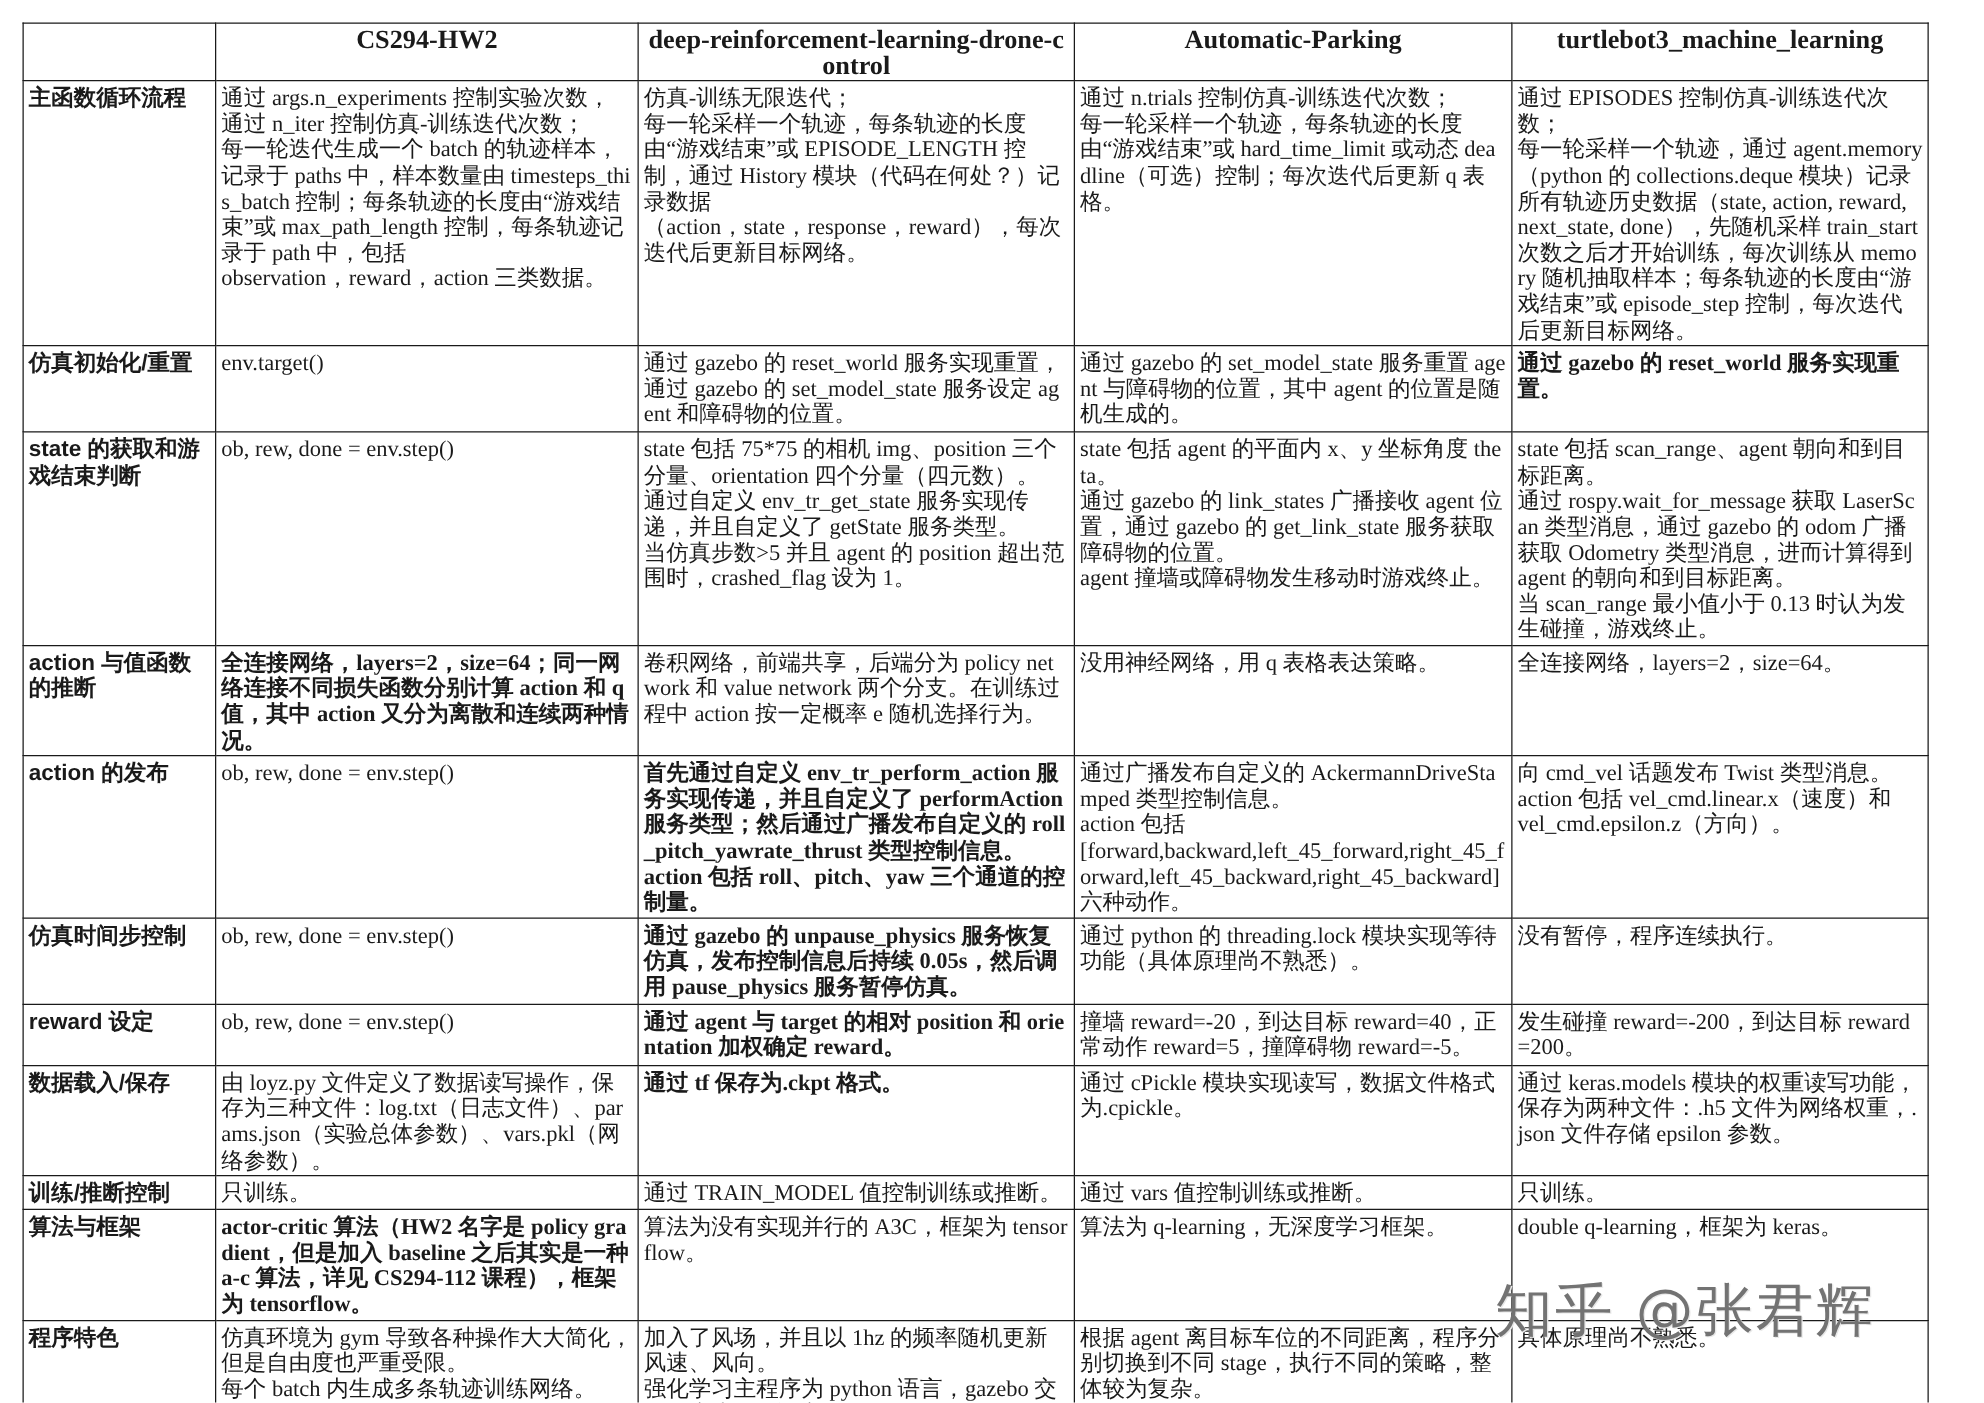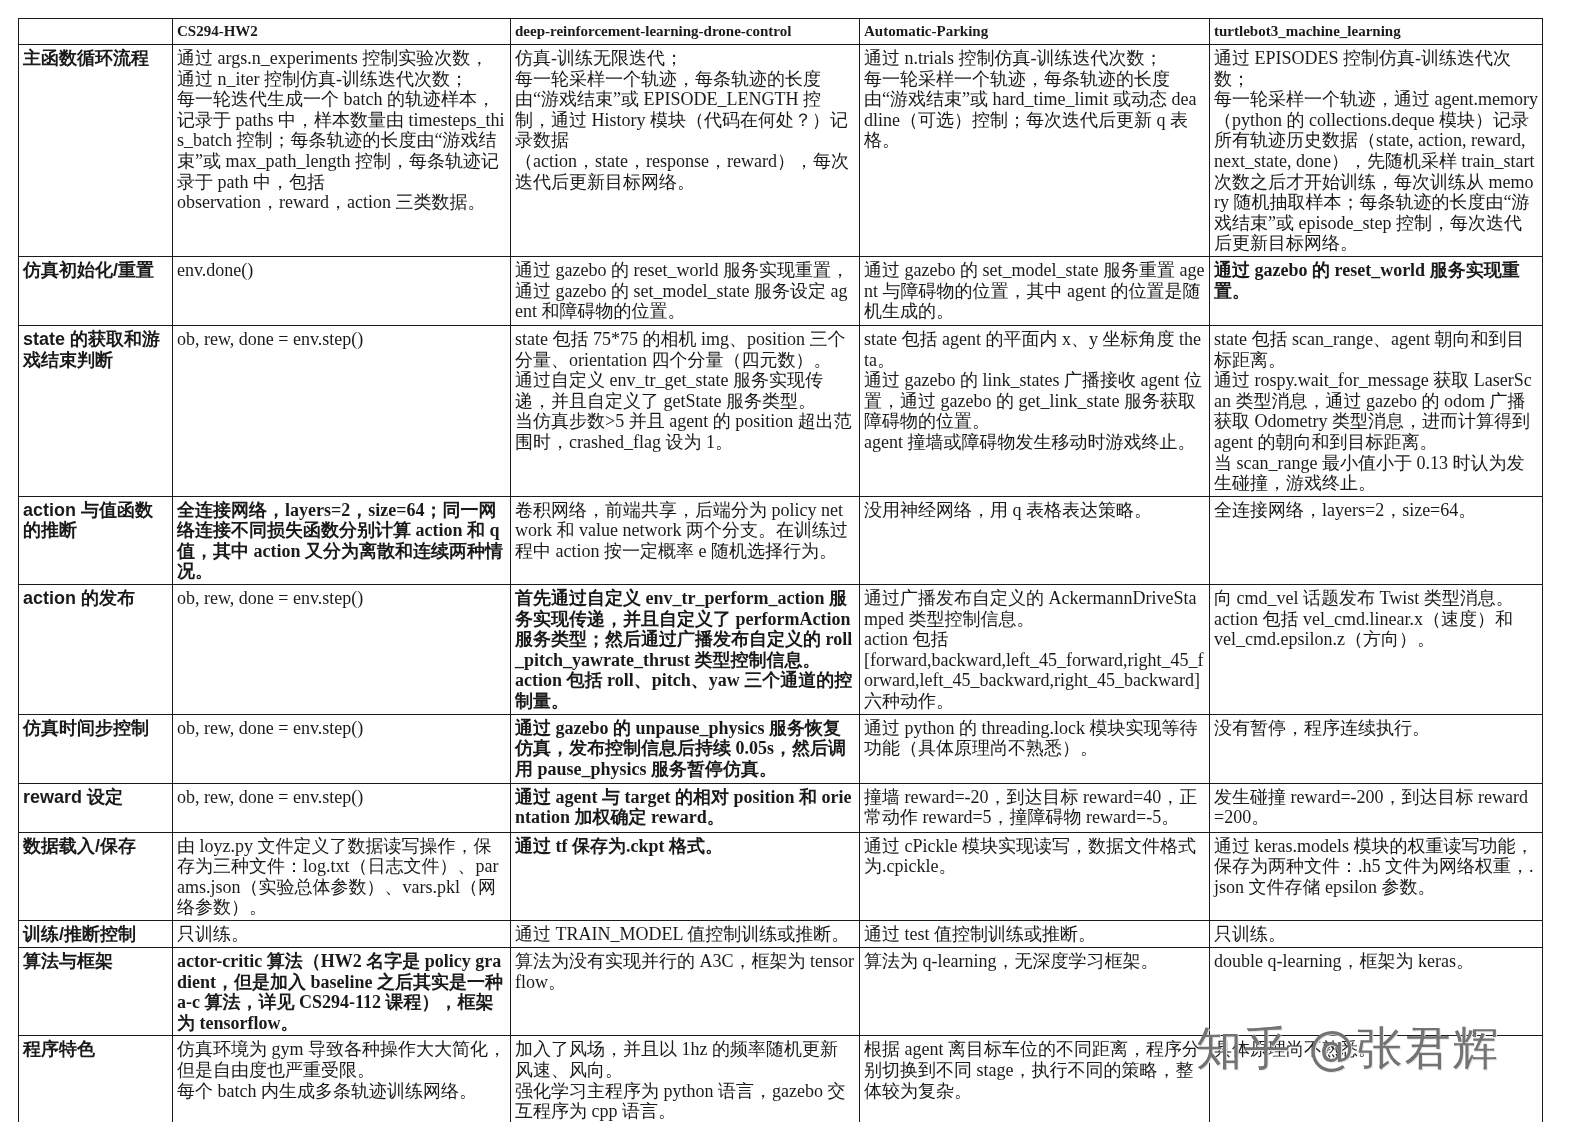--- a/index.html
+++ b/index.html
@@ -3,21 +3,21 @@
 <meta charset="utf-8">
 <style>
   html, body { margin: 0; padding: 0; background: #ffffff; }
   body { width: 1587px; height: 1122px; position: relative; overflow: hidden;
          font-family: "Liberation Serif", "DejaVu Serif", serif; color: #1a1a1a; }
   table.cmp { position: absolute; left: 18px; top: 18px; border-collapse: collapse;
               table-layout: fixed; width: 1524px; }
   table.cmp td, table.cmp th { border: 1.5px solid #1a1a1a; vertical-align: top;
               padding: 3px 4px 2px 4px; font-size: 18px; line-height: 20.6px;
               text-align: left; word-break: break-all; overflow: hidden; }
-  table.cmp th { font-weight: bold; font-size: 15px; padding-top: 2px; }
+  table.cmp th { font-weight: bold; font-size: 21px; padding-top: 2px; text-align: center; }
   td.rowhead { font-weight: bold; font-family: "Liberation Sans", "DejaVu Sans", sans-serif;
                font-size: 13.5px; }
   .cell-line { display: block; white-space: pre-wrap; }
   .bold { font-weight: bold; }
   .watermark { position: absolute; left: 1196px; top: 1018px; font-size: 46px;
                color: #737373; font-family: "DejaVu Sans", sans-serif; letter-spacing: 2px;
                text-shadow: 1px 1px 0 #e8e8e8; }
 </style>
 </head>
 <body>
@@ -57,21 +57,21 @@
           <span class="cell-line">每一轮采样一个轨迹，每条轨迹的长度由“游戏结束”或 hard_time_limit 或动态 deadline（可选）控制；每次迭代后更新 q 表格。</span>
         </td>
         <td>
           <span class="cell-line">通过 EPISODES 控制仿真-训练迭代次数；</span>
           <span class="cell-line">每一轮采样一个轨迹，通过 agent.memory（python 的 collections.deque 模块）记录所有轨迹历史数据（state, action, reward, next_state, done），先随机采样 train_start 次数之后才开始训练，每次训练从 memory 随机抽取样本；每条轨迹的长度由“游戏结束”或 episode_step 控制，每次迭代后更新目标网络。</span>
         </td>
       </tr>
       <tr style="height: 69px;">
         <td class="rowhead">仿真初始化/重置</td>
         <td>
-          <span class="cell-line">env.done()</span>
+          <span class="cell-line">env.target()</span>
         </td>
         <td>
           <span class="cell-line">通过 gazebo 的 reset_world 服务实现重置，通过 gazebo 的 set_model_state 服务设定 agent 和障碍物的位置。</span>
         </td>
         <td>
           <span class="cell-line">通过 gazebo 的 set_model_state 服务重置 agent 与障碍物的位置，其中 agent 的位置是随机生成的。</span>
         </td>
         <td class="bold">
           <span class="cell-line">通过 gazebo 的 reset_world 服务实现重置。</span>
         </td>
@@ -179,21 +179,21 @@
       </tr>
       <tr style="height: 27px;">
         <td class="rowhead">训练/推断控制</td>
         <td>
           <span class="cell-line">只训练。</span>
         </td>
         <td>
           <span class="cell-line">通过 TRAIN_MODEL 值控制训练或推断。</span>
         </td>
         <td>
-          <span class="cell-line">通过 test 值控制训练或推断。</span>
+          <span class="cell-line">通过 vars 值控制训练或推断。</span>
         </td>
         <td>
           <span class="cell-line">只训练。</span>
         </td>
       </tr>
       <tr style="height: 68px;">
         <td class="rowhead">算法与框架</td>
         <td class="bold">
           <span class="cell-line">actor-critic 算法（HW2 名字是 policy gradient，但是加入 baseline 之后其实是一种 a-c 算法，详见 CS294-112 课程），框架为 tensorflow。</span>
         </td>

